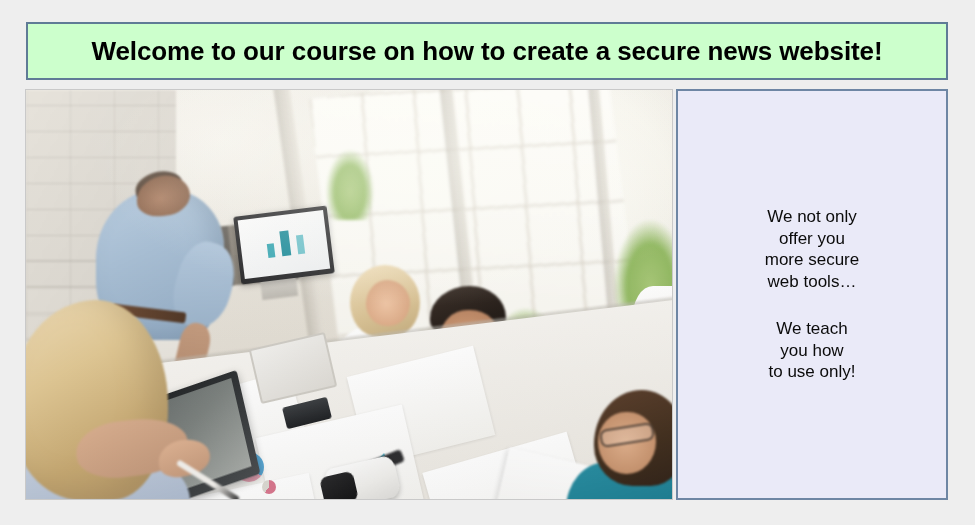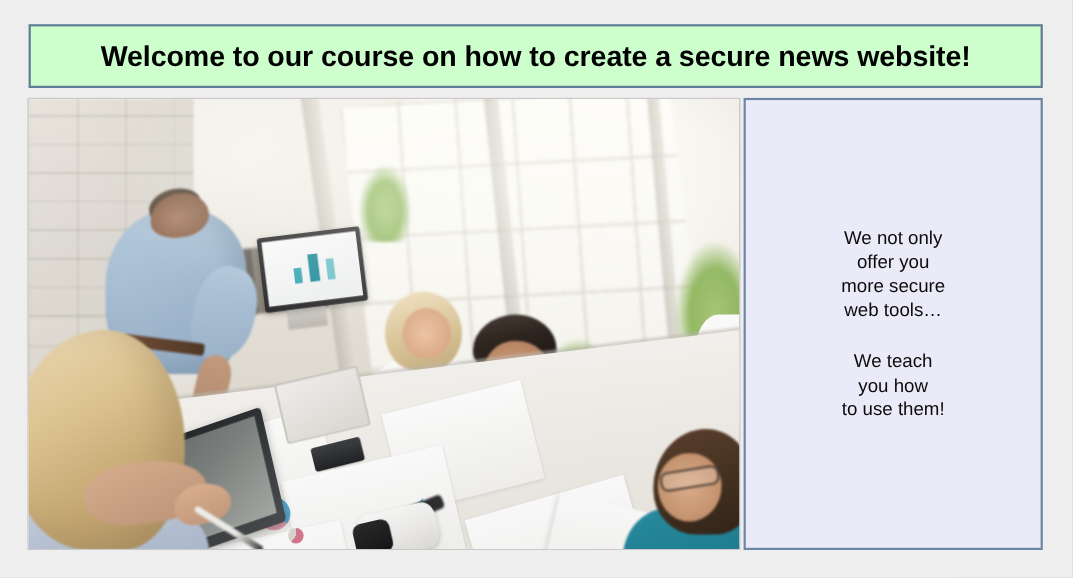--- a/index.html
+++ b/index.html
@@ -739,16 +739,16 @@
   </div>
 
   <div class="text-panel">
     <div class="panel-text">We not only
 offer you
 more secure
 web tools…</div>
     <div class="panel-gap"></div>
     <div class="panel-text">We teach
 you how
-to use them!</div>
+to use only!</div>
   </div>
 
 </div>
 
 </body></html>

